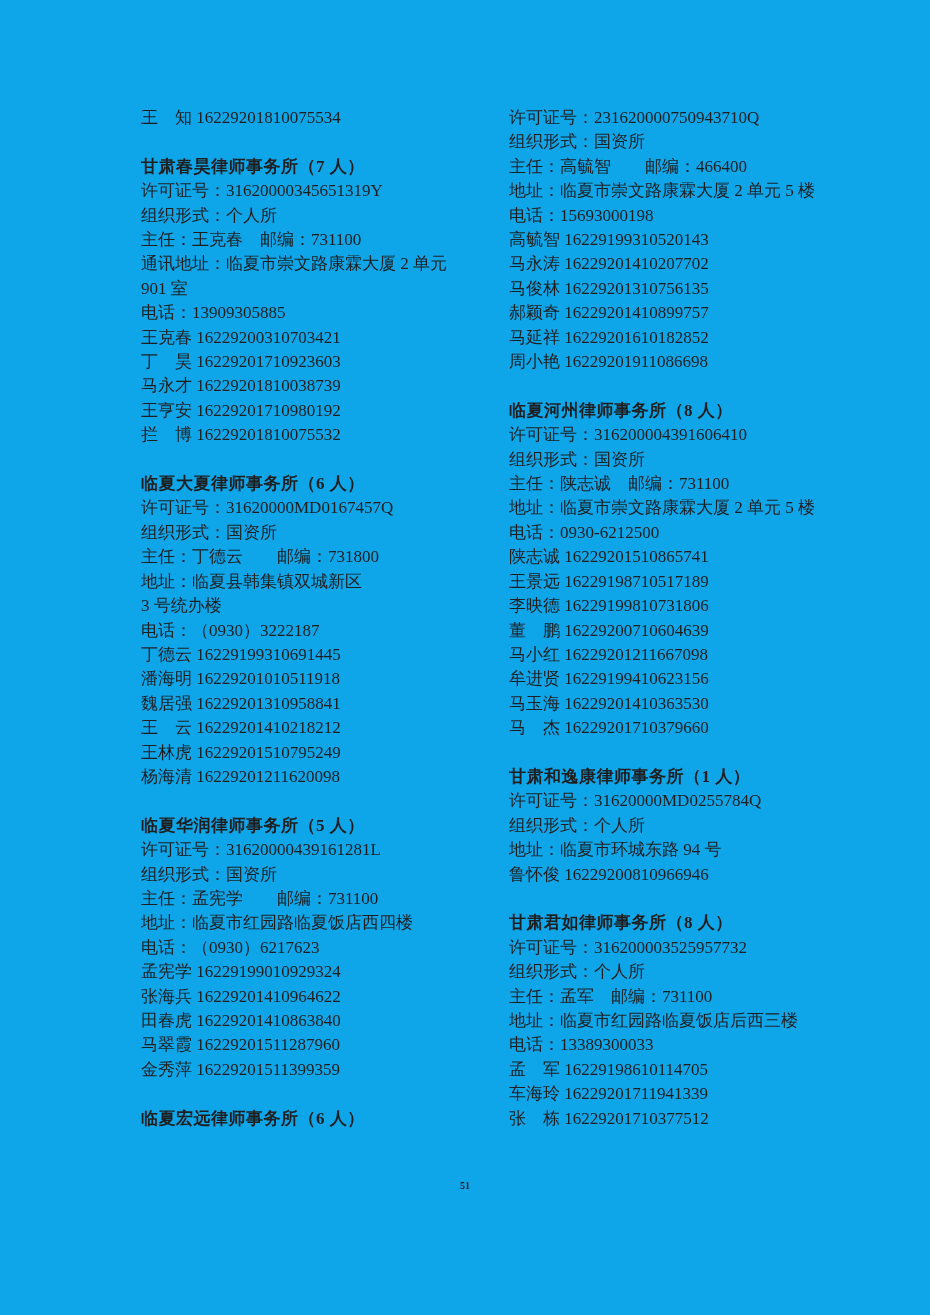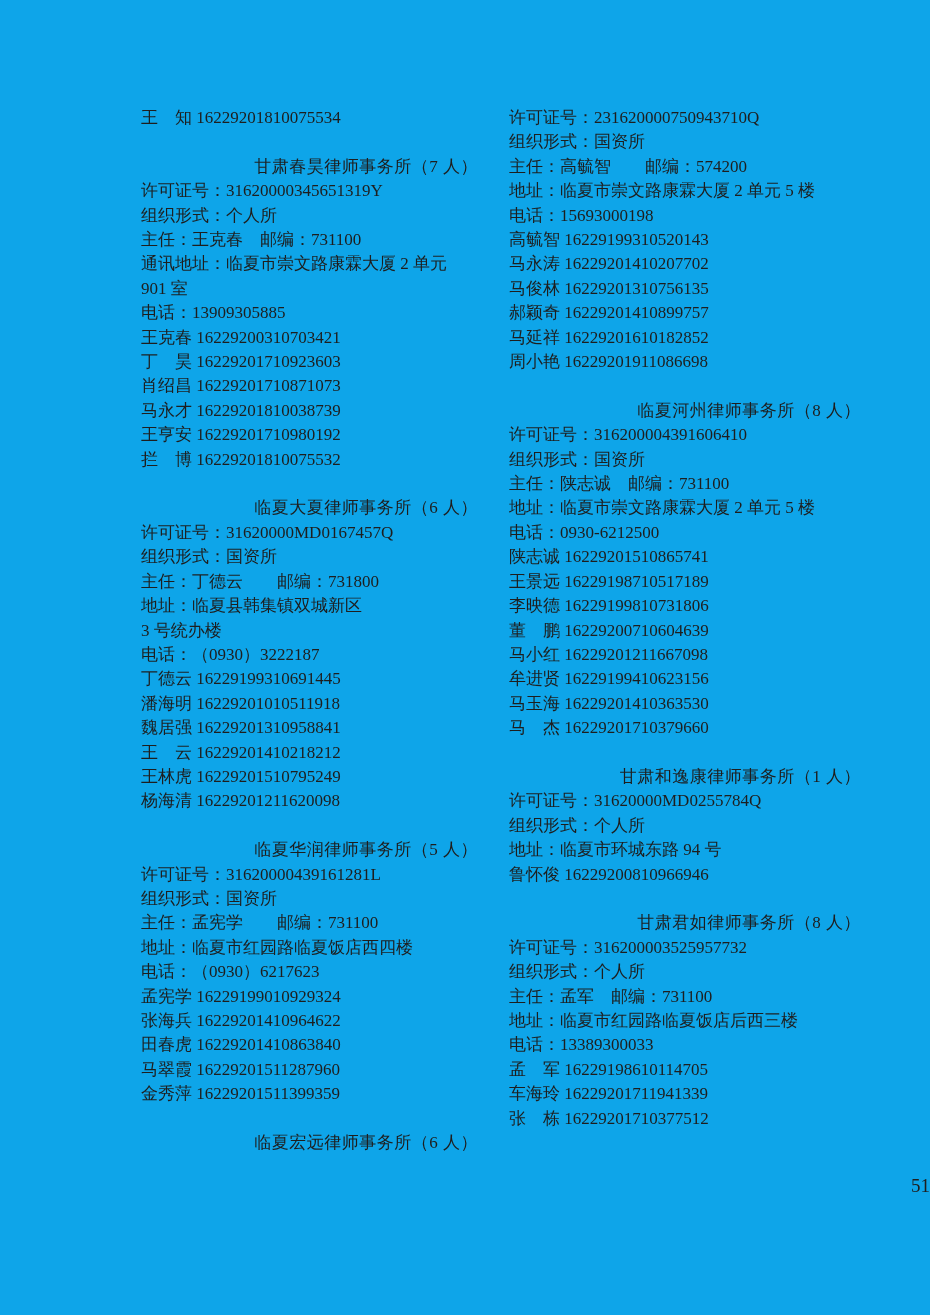--- a/index.html
+++ b/index.html
@@ -29,32 +29,32 @@
   .column { display: block; }
   .column-left  { width: 337px; }
   .column-right { width: 352px; margin-left: 31px; }
   .block + .block { margin-top: 24.4px; }
   .line, .firm-title {
     font-size: 17px;
     line-height: 24.4px;
     white-space: nowrap;
   }
   .firm-title {
-    font-weight: normal;
+    font-weight: bold;
     letter-spacing: 0.5px;
-    text-align: right;
   }
   .page-number {
     position: absolute;
     top: 1176px;
     left: 0;
     width: 930px;
-    text-align: right;
-    font-size: 19px;
+    text-align: center;
+    font-size: 10px;
     line-height: 20px;
+    font-weight: bold;
   }
 </style>
 </head>
 <body>
 
 <div class="page">
   <div class="columns">
     <div class="column column-left" id="column-left">
         <div class="block">
           <div class="line">王　知 16229201810075534</div>
@@ -62,21 +62,20 @@
         <div class="block">
           <div class="firm-title">甘肃春昊律师事务所（7 人）</div>
           <div class="line">许可证号：31620000345651319Y</div>
           <div class="line">组织形式：个人所</div>
           <div class="line">主任：王克春　邮编：731100</div>
           <div class="line">通讯地址：临夏市崇文路康霖大厦 2 单元</div>
           <div class="line">901 室</div>
           <div class="line">电话：13909305885</div>
           <div class="line">王克春 16229200310703421</div>
           <div class="line">丁　昊 16229201710923603</div>
-          <div class="line">肖绍昌 16229201710871073</div>
           <div class="line">马永才 16229201810038739</div>
           <div class="line">王亨安 16229201710980192</div>
           <div class="line">拦　博 16229201810075532</div>
         </div>
         <div class="block">
           <div class="firm-title">临夏大夏律师事务所（6 人）</div>
           <div class="line">许可证号：31620000MD0167457Q</div>
           <div class="line">组织形式：国资所</div>
           <div class="line">主任：丁德云　　邮编：731800</div>
           <div class="line">地址：临夏县韩集镇双城新区</div>
@@ -103,21 +102,21 @@
           <div class="line">金秀萍 16229201511399359</div>
         </div>
         <div class="block">
           <div class="firm-title">临夏宏远律师事务所（6 人）</div>
         </div>
       </div>
     <div class="column column-right" id="column-right">
         <div class="block">
           <div class="line">许可证号：231620000750943710Q</div>
           <div class="line">组织形式：国资所</div>
-          <div class="line">主任：高毓智　　邮编：574200</div>
+          <div class="line">主任：高毓智　　邮编：466400</div>
           <div class="line">地址：临夏市崇文路康霖大厦 2 单元 5 楼</div>
           <div class="line">电话：15693000198</div>
           <div class="line">高毓智 16229199310520143</div>
           <div class="line">马永涛 16229201410207702</div>
           <div class="line">马俊林 16229201310756135</div>
           <div class="line">郝颖奇 16229201410899757</div>
           <div class="line">马延祥 16229201610182852</div>
           <div class="line">周小艳 16229201911086698</div>
         </div>
         <div class="block">

